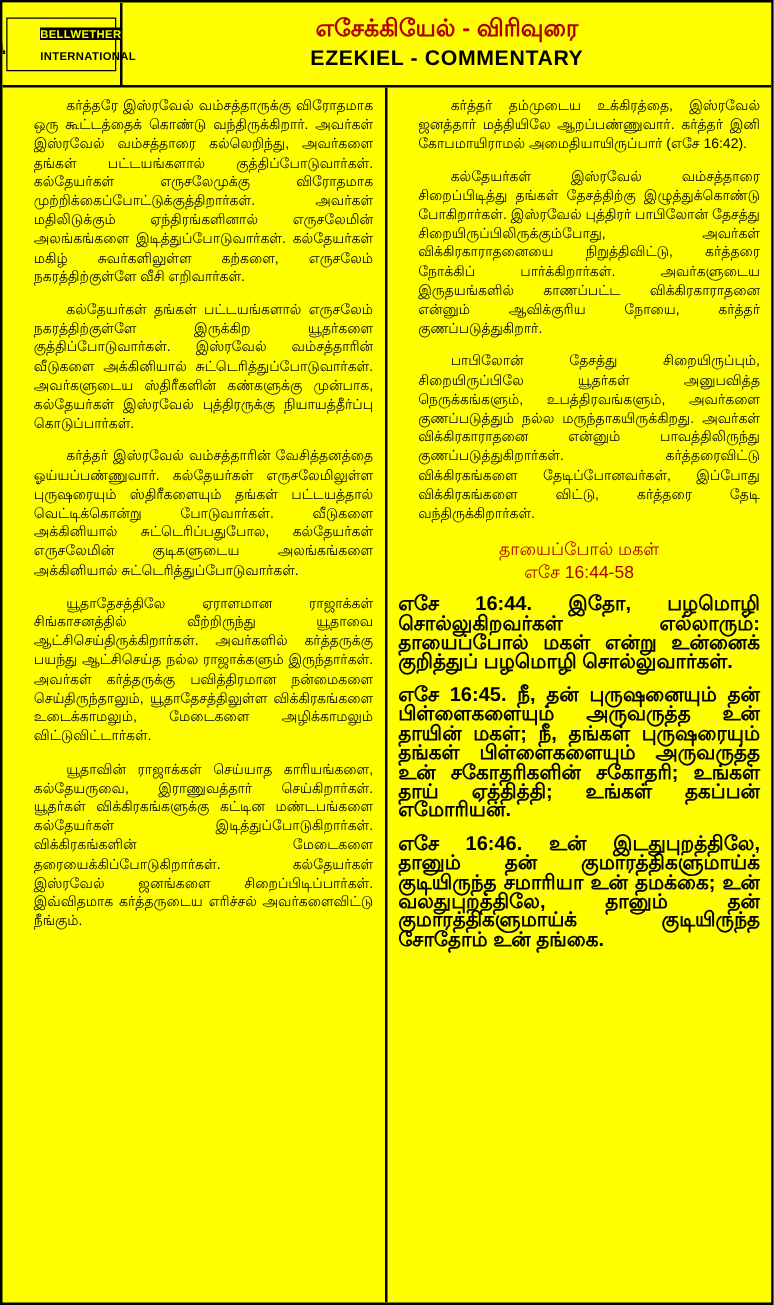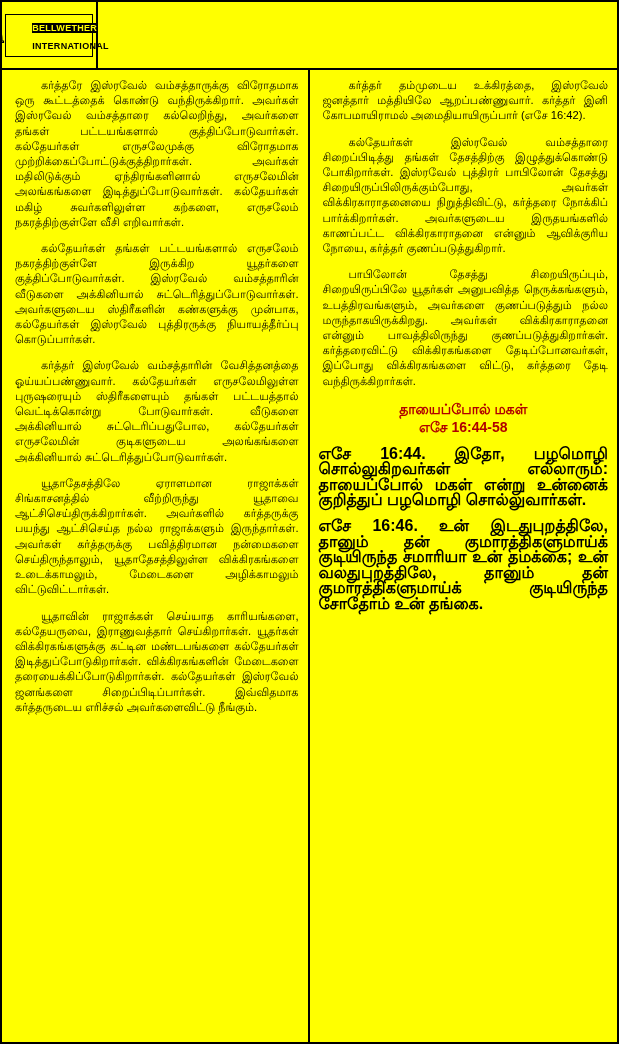--- a/index.html
+++ b/index.html
@@ -118,33 +118,33 @@
     overflow: hidden;
   }
   .col-left {
     width: 50%;
     border-right: 2px solid #000000;
   }
   .col-right {
     width: 50%;
   }
   p.para {
-    margin: 0 0 11px 4px;
+    margin: 0 0 11px 16px;
     font-size: 11.2px;
     line-height: 15.2px;
     color: #000000;
     text-align: justify;
     text-indent: 26px;
     font-weight: normal;
   }
   .section-title {
     margin: 6px 0 10px 0;
     text-align: center;
     color: #b00000;
-    font-weight: bold;
+    font-weight: normal;
     font-size: 14px;
     line-height: 18px;
   }
   .section-title .ref {
     display: block;
   }
   p.verse {
     margin: 0 0 11px 0;
     font-size: 16px;
     line-height: 15.4px;
@@ -169,20 +169,24 @@
             </svg>
           </span>
           <span style="display:inline-block;margin-left:24px;">
             <span class="logo-line">BELLWETHER</span>
             <span class="logo-line2">INTERNATIONAL</span>
           </span>
         </div>
       </div>
     </div>
 
+    <div class="title-box">
+      <div class="title-ta">எசேக்கியேல் - விரிவுரை</div>
+      <div class="title-en">EZEKIEL - COMMENTARY</div>
+    </div>
 
 
   </div>
 
   <div class="body">
 
     <div class="col col-left">
       <p class="para">கர்த்தரே இஸ்ரவேல் வம்சத்தாருக்கு விரோதமாக ஒரு கூட்டத்தைக் கொண்டு வந்திருக்கிறார். அவர்கள் இஸ்ரவேல் வம்சத்தாரை கல்லெறிந்து, அவர்களை தங்கள் பட்டயங்களால் குத்திப்போடுவார்கள். கல்தேயர்கள் எருசலேமுக்கு விரோதமாக முற்றிக்கைப்போட்டுக்குத்திறார்கள். அவர்கள் மதிலிடுக்கும் ஏந்திரங்களினால் எருசலேமின் அலங்கங்களை இடித்துப்போடுவார்கள். கல்தேயர்கள் மகிழ் சுவர்களிலுள்ள கற்களை, எருசலேம் நகரத்திற்குள்ளே வீசி எறிவார்கள்.</p>
       <p class="para">கல்தேயர்கள் தங்கள் பட்டயங்களால் எருசலேம் நகரத்திற்குள்ளே இருக்கிற யூதர்களை குத்திப்போடுவார்கள். இஸ்ரவேல் வம்சத்தாரின் வீடுகளை அக்கினியால் சுட்டெரித்துப்போடுவார்கள். அவர்களுடைய ஸ்திரீகளின் கண்களுக்கு முன்பாக, கல்தேயர்கள் இஸ்ரவேல் புத்திரருக்கு நியாயத்தீர்ப்பு கொடுப்பார்கள்.</p>
       <p class="para">கர்த்தர் இஸ்ரவேல் வம்சத்தாரின் வேசித்தனத்தை ஓய்யப்பண்ணுவார். கல்தேயர்கள் எருசலேமிலுள்ள புருஷரையும் ஸ்திரீகளையும் தங்கள் பட்டயத்தால் வெட்டிக்கொன்று போடுவார்கள். வீடுகளை அக்கினியால் சுட்டெரிப்பதுபோல, கல்தேயர்கள் எருசலேமின் குடிகளுடைய அலங்கங்களை அக்கினியால் சுட்டெரித்துப்போடுவார்கள்.</p>
@@ -194,17 +198,18 @@
       <p class="para">கர்த்தர் தம்முடைய உக்கிரத்தை, இஸ்ரவேல் ஜனத்தார் மத்தியிலே ஆறப்பண்ணுவார். கர்த்தர் இனி கோபமாயிராமல் அமைதியாயிருப்பார் (எசே 16:42).</p>
       <p class="para">கல்தேயர்கள் இஸ்ரவேல் வம்சத்தாரை சிறைப்பிடித்து தங்கள் தேசத்திற்கு இழுத்துக்கொண்டு போகிறார்கள். இஸ்ரவேல் புத்திரர் பாபிலோன் தேசத்து சிறையிருப்பிலிருக்கும்போது, அவர்கள் விக்கிரகாராதனையை நிறுத்திவிட்டு, கர்த்தரை நோக்கிப் பார்க்கிறார்கள். அவர்களுடைய இருதயங்களில் காணப்பட்ட விக்கிரகாராதனை என்னும் ஆவிக்குரிய நோயை, கர்த்தர் குணப்படுத்துகிறார்.</p>
       <p class="para">பாபிலோன் தேசத்து சிறையிருப்பும், சிறையிருப்பிலே யூதர்கள் அனுபவித்த நெருக்கங்களும், உபத்திரவங்களும், அவர்களை குணப்படுத்தும் நல்ல மருந்தாகயிருக்கிறது. அவர்கள் விக்கிரகாராதனை என்னும் பாவத்திலிருந்து குணப்படுத்துகிறார்கள். கர்த்தரைவிட்டு விக்கிரகங்களை தேடிப்போனவர்கள், இப்போது விக்கிரகங்களை விட்டு, கர்த்தரை தேடி வந்திருக்கிறார்கள்.</p>
 
       <div class="section-title">
         <span>தாயைப்போல் மகள்</span>
         <span class="ref">எசே 16:44-58</span>
       </div>
 
       <p class="verse">எசே 16:44. இதோ, பழமொழி சொல்லுகிறவர்கள் எல்லாரும்: தாயைப்போல் மகள் என்று உன்னைக் குறித்துப் பழமொழி சொல்லுவார்கள்.</p>
+      <p class="verse">எசே 16:45. நீ, தன் புருஷனையும் தன் பிள்ளைகளையும் அருவருத்த உன் தாயின் மகள்; நீ, தங்கள் புருஷரையும் தங்கள் பிள்ளைகளையும் அருவருத்த உன் சகோதரிகளின் சகோதரி; உங்கள் தாய் ஏத்தித்தி; உங்கள் தகப்பன் எமோரியன்.</p>
       <p class="verse">எசே 16:46. உன் இடதுபுறத்திலே, தானும் தன் குமாரத்திகளுமாய்க் குடியிருந்த சமாரியா உன் தமக்கை; உன் வலதுபுறத்திலே, தானும் தன் குமாரத்திகளுமாய்க் குடியிருந்த சோதோம் உன் தங்கை.</p>
     </div>
 
   </div>
 </div>
 
 </body></html>

